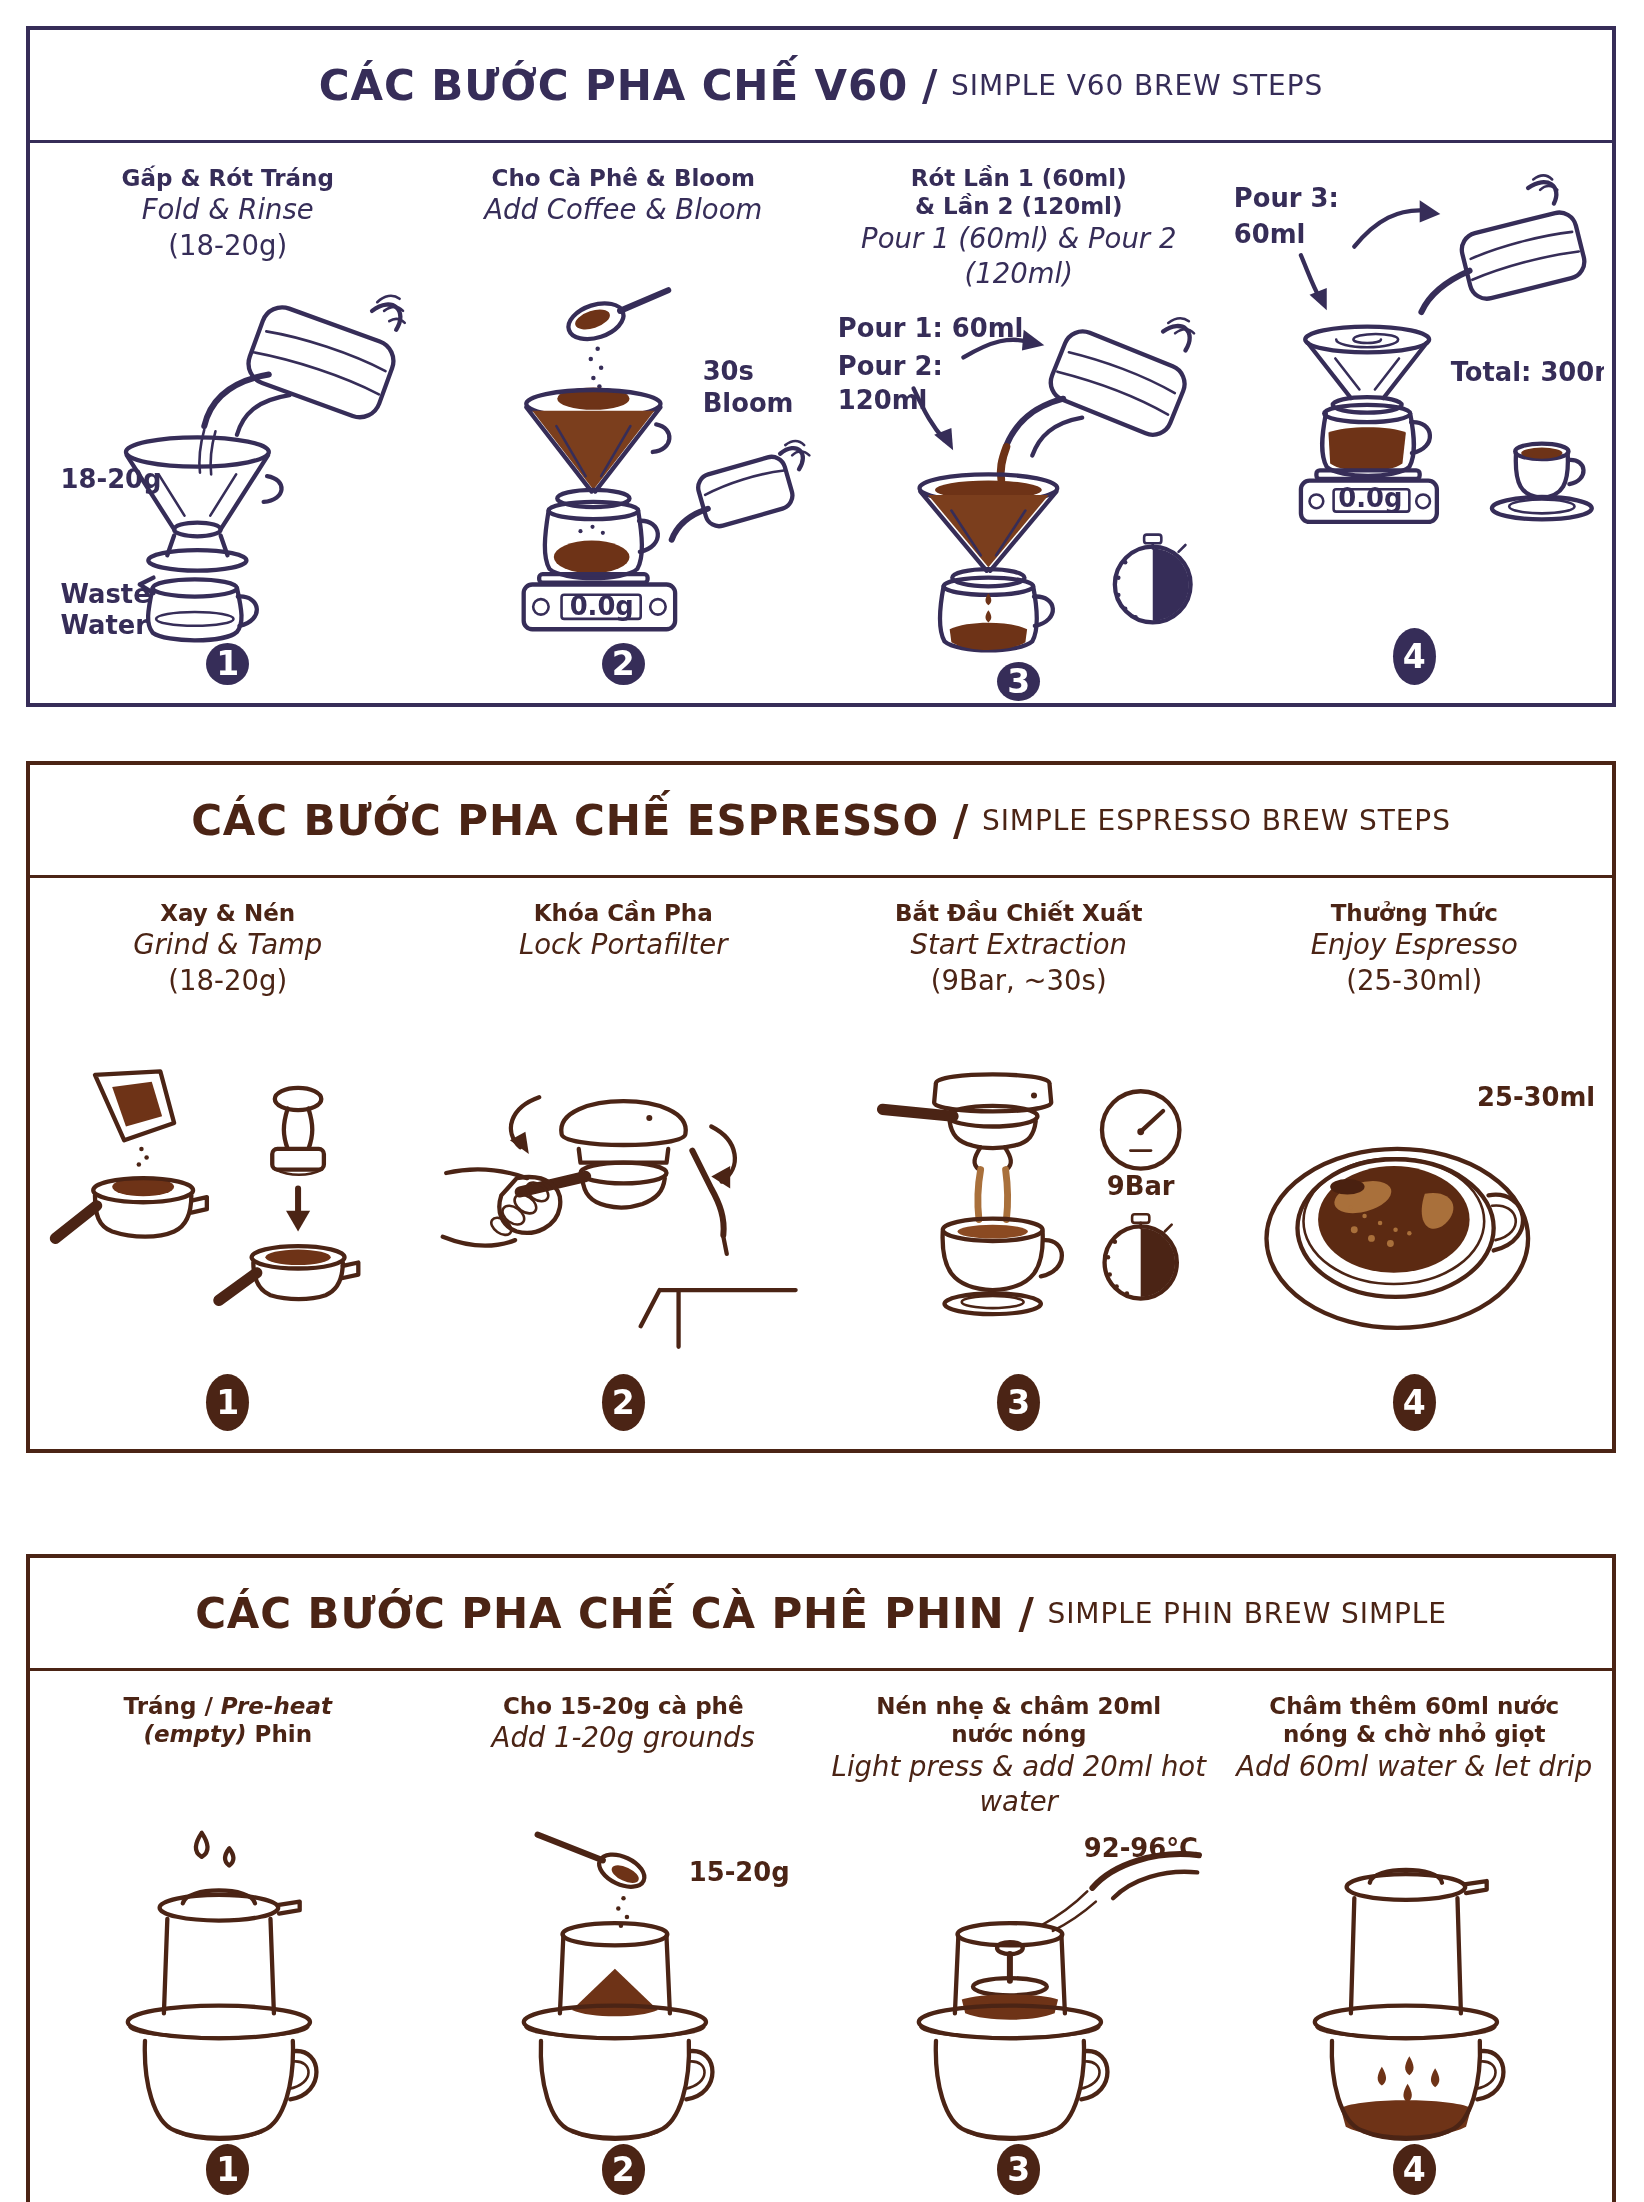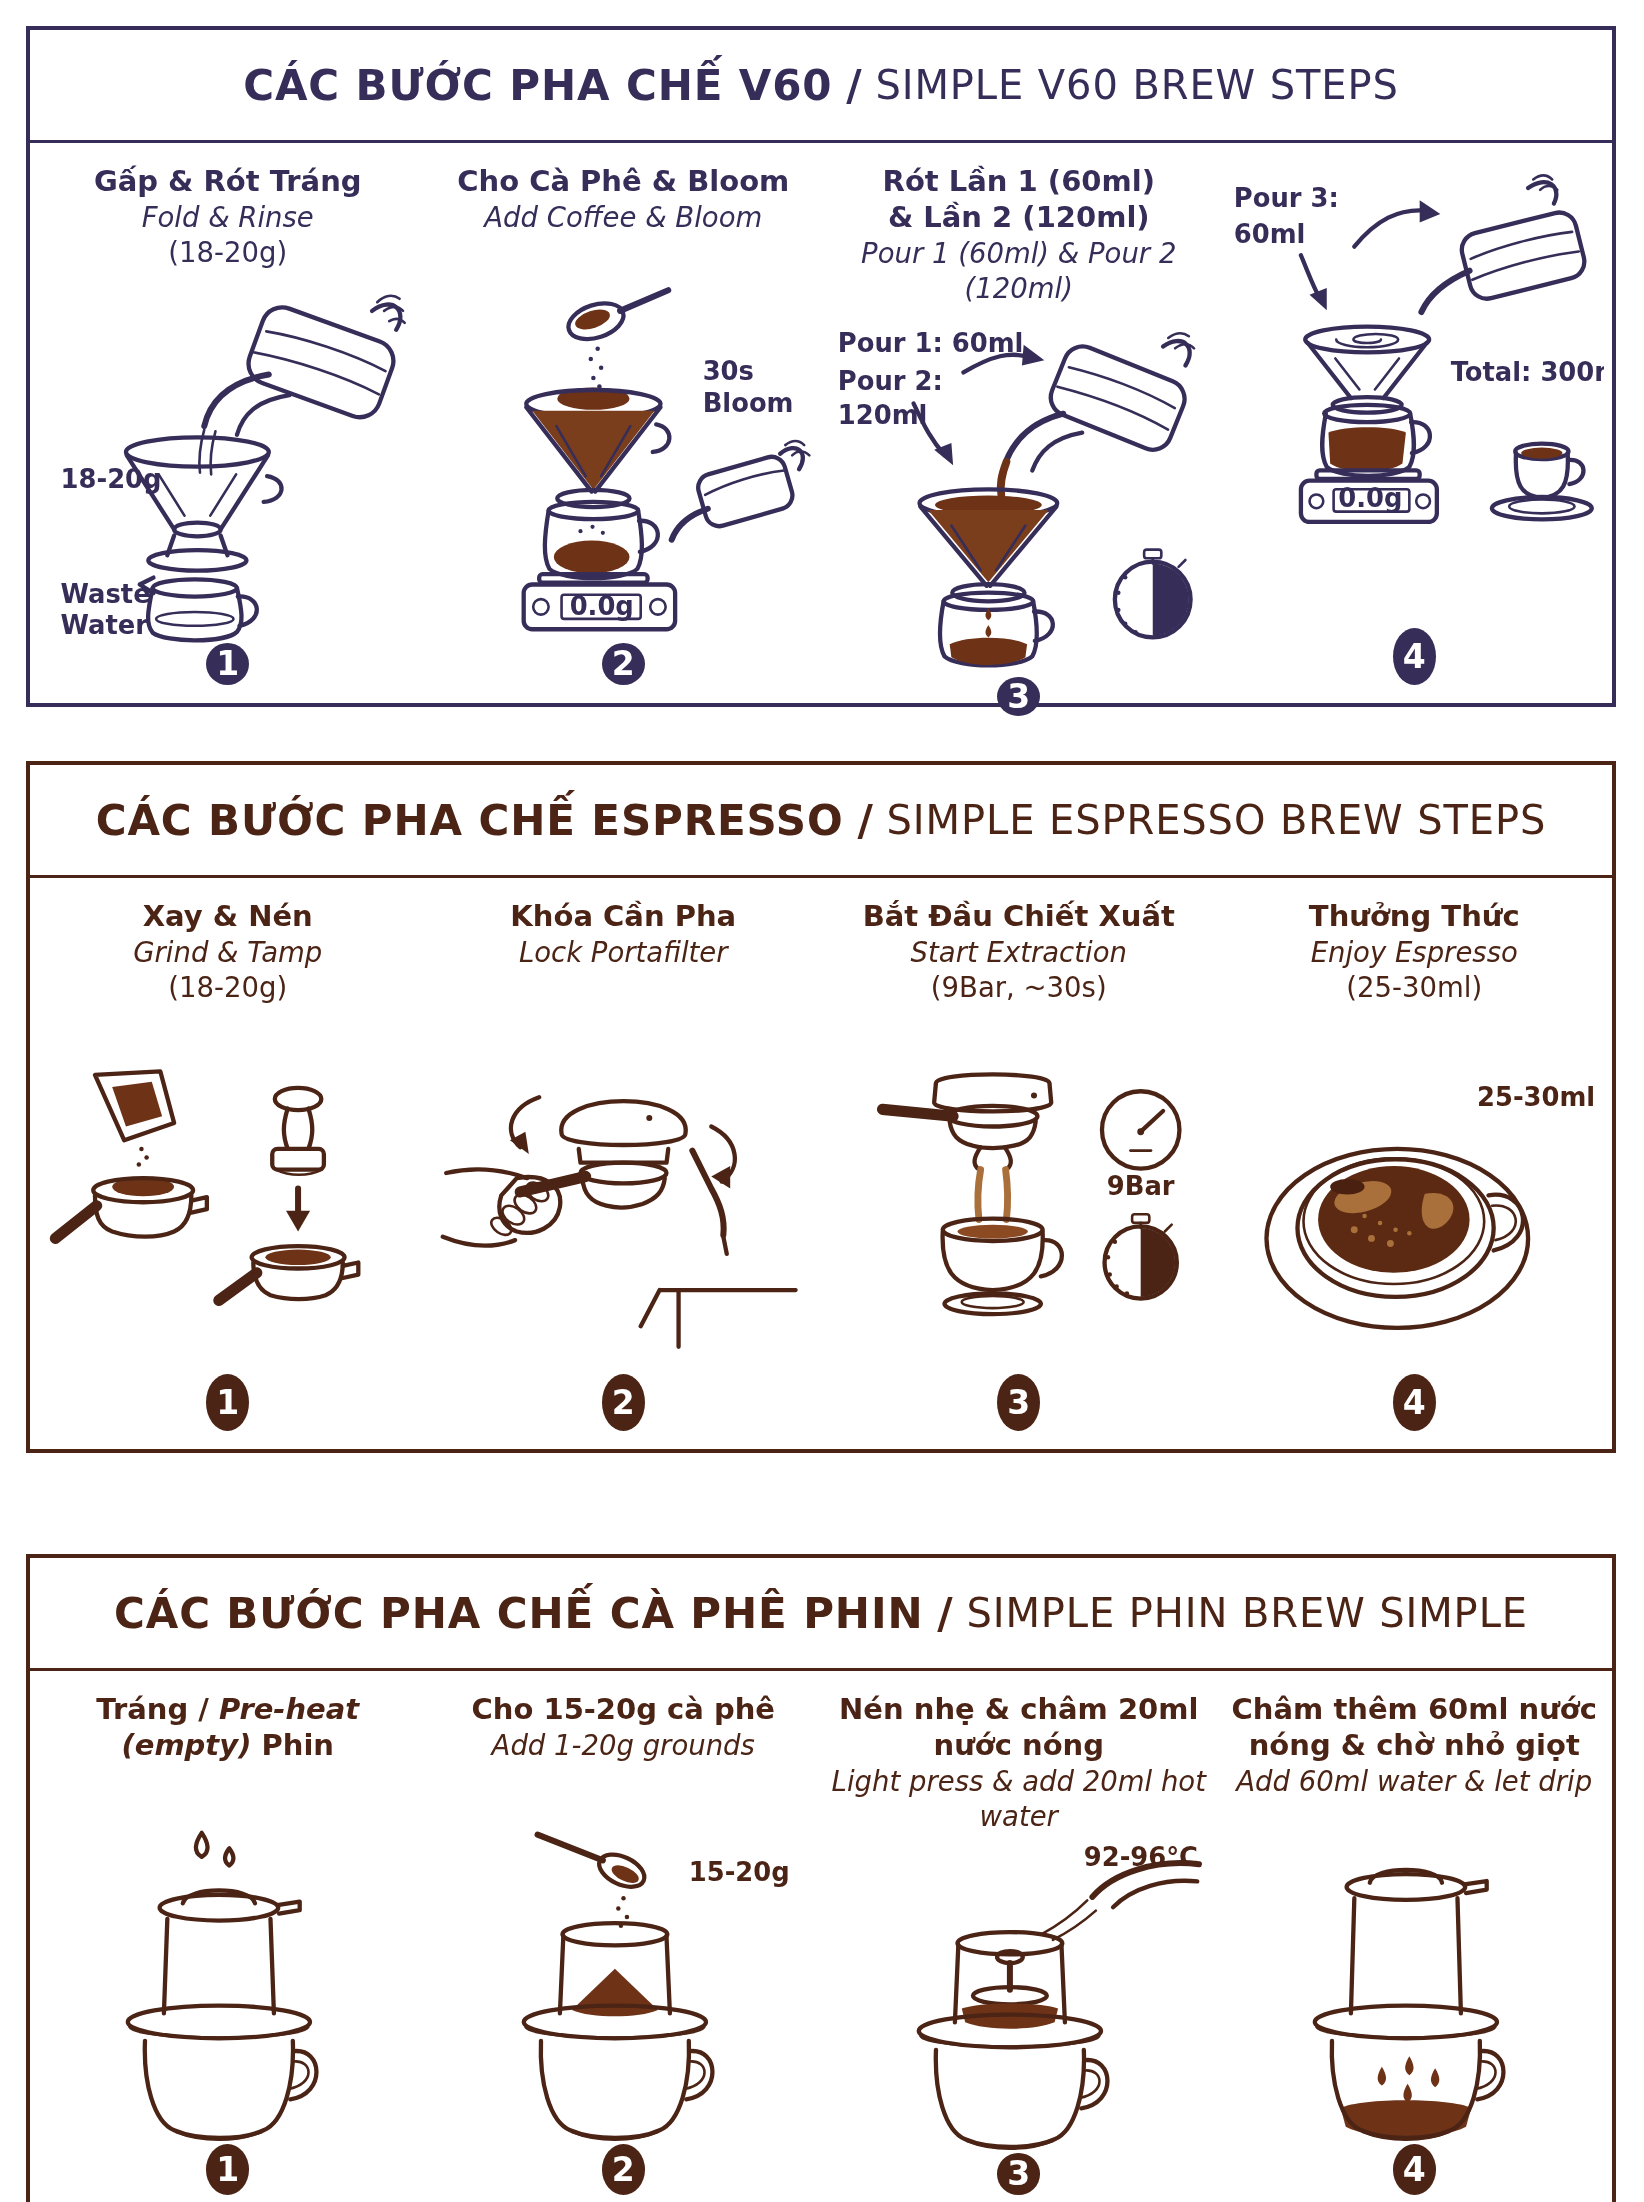--- a/index.html
+++ b/index.html
@@ -1,25 +1,25 @@
 <!DOCTYPE html>
 <html style="font-size:13.8px"><head>
 <meta charset="utf-8">
 <style>
   html,body{margin:0;padding:0;background:#ffffff;}
   body{width:1644px;height:2203px;position:relative;font-family:"DejaVu Sans","Liberation Sans",sans-serif;}
   .panel{position:absolute;left:26px;width:1582px;background:#fff;border:4.3px solid var(--ac);color:var(--ac);}
   .ptitle{height:110px;display:flex;align-items:center;justify-content:center;gap:13.8px;border-bottom:3.4px solid var(--ac);}
   .ptitle .tvn{font-weight:bold;font-size:42px;letter-spacing:0.9px;}
   .ptitle .tsep{font-weight:bold;font-size:42px;}
-  .ptitle .ten{font-weight:400;font-size:40px;letter-spacing:0.9px;}
+  .ptitle .ten{font-weight:400;font-size:28px;letter-spacing:0.9px;}
   .pbody{display:flex;align-items:stretch;}
   .step{flex:1;display:flex;flex-direction:column;align-items:center;padding-top:20.6px;padding-bottom:13.8px;position:relative;}
   .shead{text-align:center;}
-  .shead .vn{font-size:29px;font-weight:600;line-height:1.24;}
+  .shead .vn{font-size:23px;font-weight:600;line-height:1.24;}
   .shead .en{font-size:27.5px;font-style:italic;font-weight:500;line-height:1.3;}
   .shead .ex{font-size:27.5px;font-weight:500;line-height:1.3;}
   .p1 .shead{height:148px;}
   .p2 .shead{height:169px;}
   .p3 .shead{height:151px;}
   .p1 .step{height:521px;}
   .p2 .step{height:532px;}
   .p3 .step{height:503px;}
   .art{position:relative;flex:0 0 auto;}
   .badge{width:43px;height:57px;border-radius:50%;background:var(--ac);color:#fff;display:flex;align-items:center;justify-content:center;font-size:33px;font-weight:bold;margin-top:auto;}

